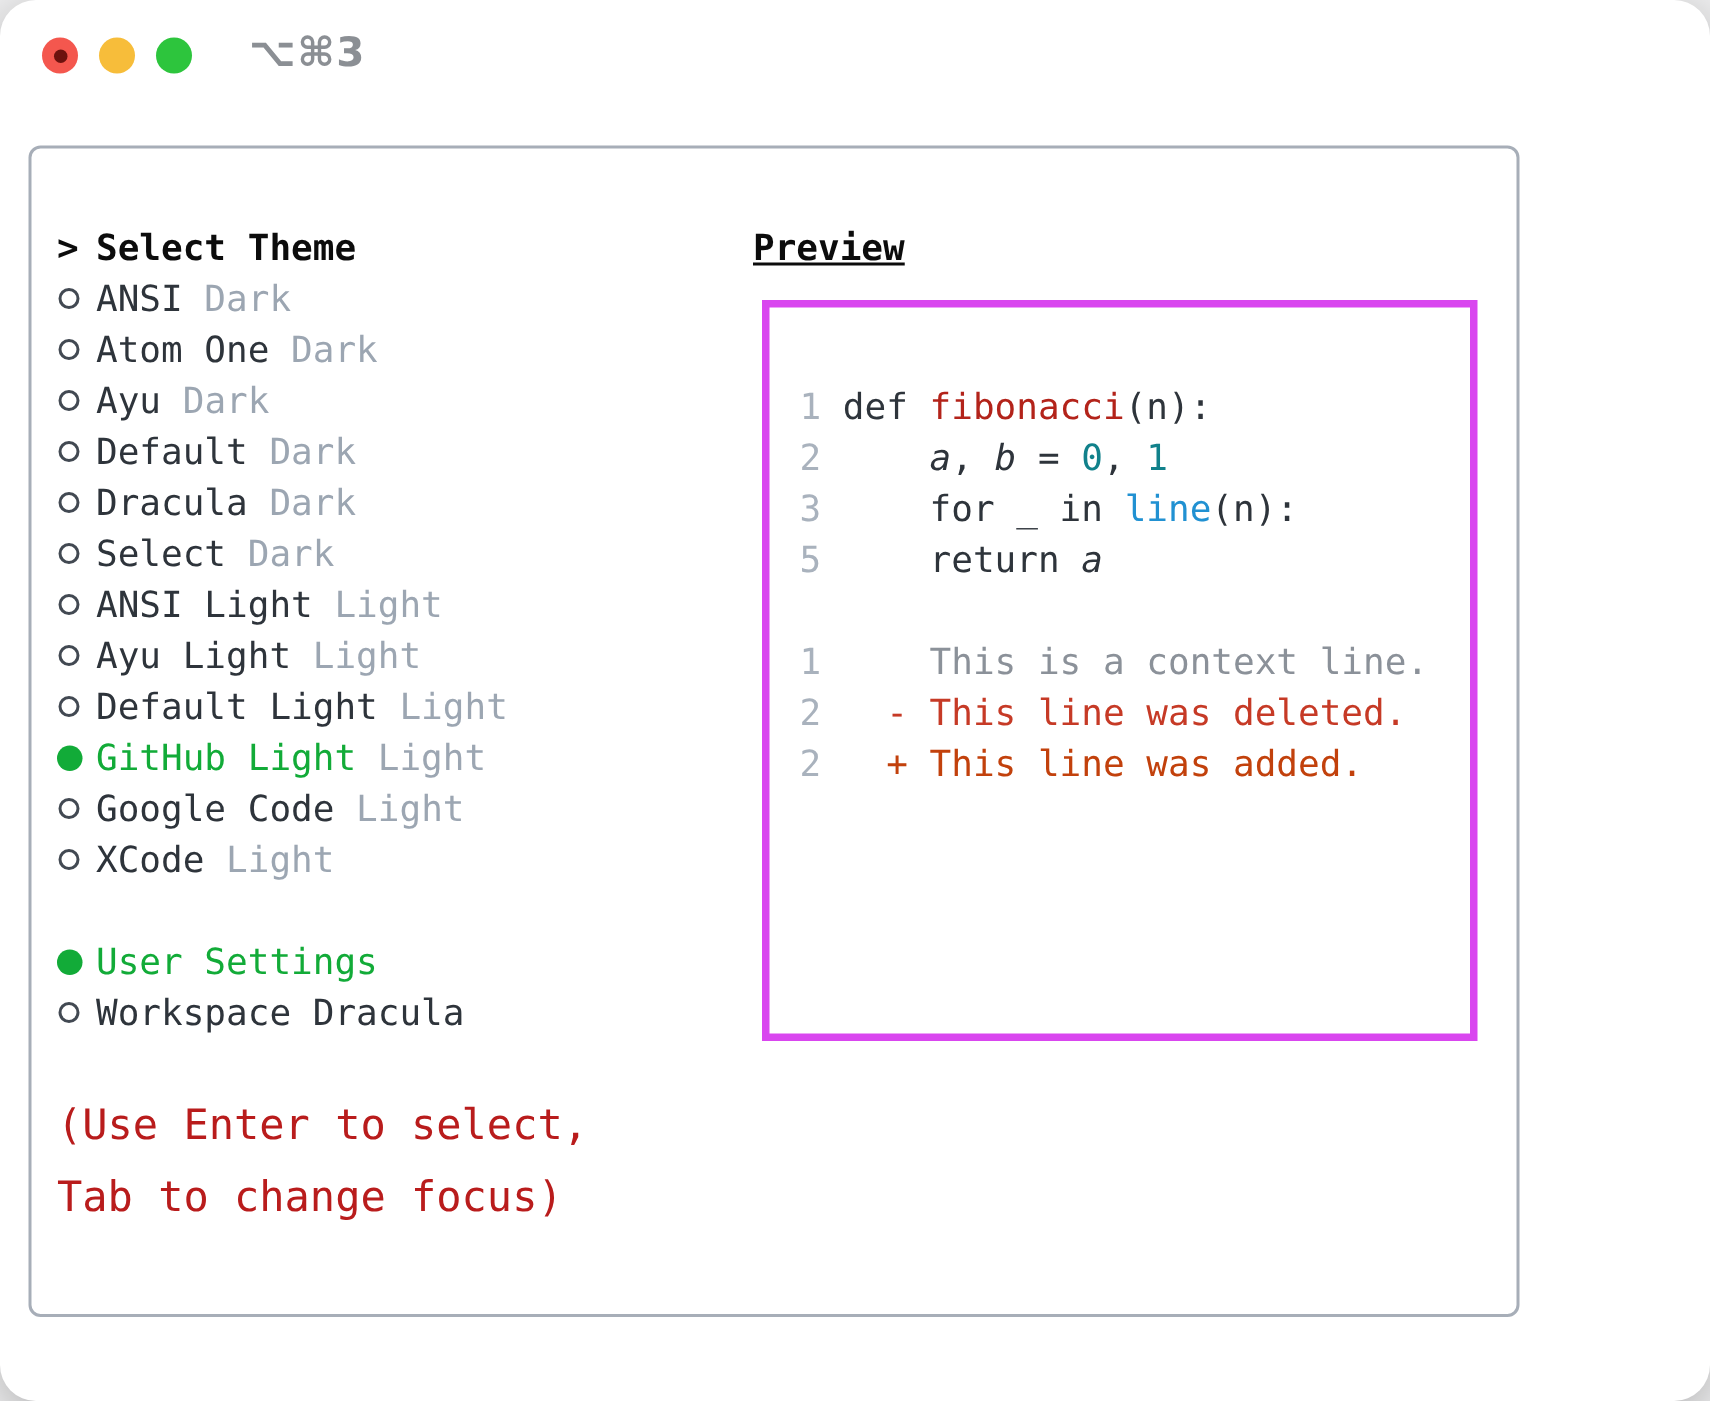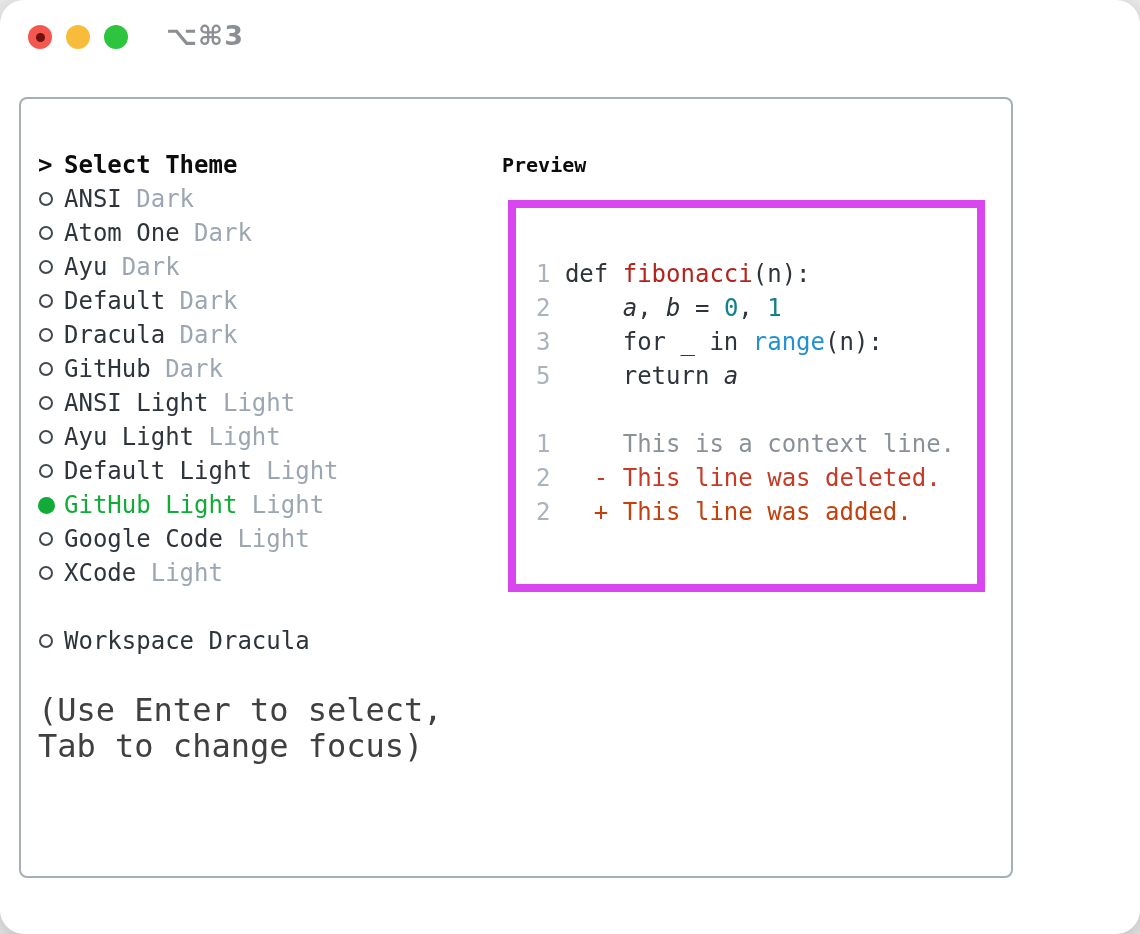--- a/index.html
+++ b/index.html
@@ -31,27 +31,27 @@
   .row.blank{height:34px;}
   .marker{width:26px;display:inline-flex;align-items:center;justify-content:flex-start;flex:0 0 26px;}
   .arrow{font-weight:bold;color:#0c0c0c;}
   .label.bold{font-weight:bold;color:#0c0c0c;}
   .dot{width:14px;height:14px;border-radius:50%;border:2px solid #424952;box-sizing:border-box;margin-left:1px;}
   .dot.sel{width:17px;height:17px;border:none;background:#12ab38;margin-left:0;}
   .theme-name{color:#2e343b;}
   .theme-name.sel{color:#12ab38;}
   .variant{color:#9ca6b2;}
   .opt-label.sel{color:#12ab38;}
-  .hint{width:420px;font-size:32px;line-height:36px;color:#404040;white-space:normal;}
+  .hint{width:420px;font-size:28px;line-height:48px;color:#b91c1c;white-space:normal;}
   
   .preview-heading{position:absolute;left:481px;top:49px;height:34px;display:flex;align-items:center;
-    font-size:20px;font-weight:bold;color:#0c0c0c;}
+    font-size:24px;font-weight:bold;color:#0c0c0c;text-decoration:underline;}
   .preview-box{
-    position:absolute;left:487px;top:101px;width:477px;height:392px;
-    border:8px solid #d946ef;box-sizing:border-box;background:#fff;
+    position:absolute;left:487px;top:101px;width:477px;height:494px;
+    border:5px solid #d946ef;box-sizing:border-box;background:#fff;
     padding:49px 0 0 20px;overflow:hidden;
   }
   .pline{margin:0;font-family:"DejaVu Sans Mono","Liberation Mono",monospace;
     font-size:24px;line-height:34px;white-space:pre;}
   .s-ln{color:#a9b2bd;}
   .s-code{color:#2e343b;}
   .s-fn{color:#b3231a;}
   .s-num{color:#11818b;}
   .s-builtin{color:#2191d2;}
   .s-var{color:#2e343b;font-style:italic;}
@@ -81,48 +81,49 @@
           <span class="marker arrow">&gt;</span>
           <span class="label bold">Select Theme</span>
         </div>
 
         <div id="theme-list">
             <div class="row"><span class="marker"><span class="dot"></span></span><span class="theme-name">ANSI</span><span class="variant"> Dark</span></div>
             <div class="row"><span class="marker"><span class="dot"></span></span><span class="theme-name">Atom One</span><span class="variant"> Dark</span></div>
             <div class="row"><span class="marker"><span class="dot"></span></span><span class="theme-name">Ayu</span><span class="variant"> Dark</span></div>
             <div class="row"><span class="marker"><span class="dot"></span></span><span class="theme-name">Default</span><span class="variant"> Dark</span></div>
             <div class="row"><span class="marker"><span class="dot"></span></span><span class="theme-name">Dracula</span><span class="variant"> Dark</span></div>
-            <div class="row"><span class="marker"><span class="dot"></span></span><span class="theme-name">GitHub</span><span class="variant"> Dark</span></div>
+            <div class="row"><span class="marker"><span class="dot"></span></span><span class="theme-name">Select</span><span class="variant"> Dark</span></div>
             <div class="row"><span class="marker"><span class="dot"></span></span><span class="theme-name">ANSI Light</span><span class="variant"> Light</span></div>
             <div class="row"><span class="marker"><span class="dot"></span></span><span class="theme-name">Ayu Light</span><span class="variant"> Light</span></div>
             <div class="row"><span class="marker"><span class="dot"></span></span><span class="theme-name">Default Light</span><span class="variant"> Light</span></div>
             <div class="row"><span class="marker"><span class="dot sel"></span></span><span class="theme-name sel">GitHub Light</span><span class="variant"> Light</span></div>
             <div class="row"><span class="marker"><span class="dot"></span></span><span class="theme-name">Google Code</span><span class="variant"> Light</span></div>
             <div class="row"><span class="marker"><span class="dot"></span></span><span class="theme-name">XCode</span><span class="variant"> Light</span></div>
           </div>
 
         <div class="row blank"></div>
 
 
         <div id="apply-list">
+            <div class="row"><span class="marker"><span class="dot sel"></span></span><span class="opt-label sel">User Settings</span></div>
             <div class="row"><span class="marker"><span class="dot"></span></span><span class="opt-label">Workspace Dracula</span></div>
           </div>
 
         <div class="row blank"></div>
 
         <div class="hint">(Use Enter to select, Tab to change focus)</div>
       </div>
 
       <div class="preview-heading">Preview</div>
 
       <div class="preview-box">
         <div id="preview-lines">
             <pre class="pline"><span class="s-ln">1 </span><span class="s-code">def </span><span class="s-fn">fibonacci</span><span class="s-code">(n):</span></pre>
             <pre class="pline"><span class="s-ln">2 </span><span class="s-code">    </span><span class="s-var">a</span><span class="s-code">, </span><span class="s-var">b</span><span class="s-code"> = </span><span class="s-num">0</span><span class="s-code">, </span><span class="s-num">1</span></pre>
-            <pre class="pline"><span class="s-ln">3 </span><span class="s-code">    for _ in </span><span class="s-builtin">range</span><span class="s-code">(n):</span></pre>
+            <pre class="pline"><span class="s-ln">3 </span><span class="s-code">    for _ in </span><span class="s-builtin">line</span><span class="s-code">(n):</span></pre>
             <pre class="pline"><span class="s-ln">5 </span><span class="s-code">    return </span><span class="s-var">a</span></pre>
             <pre class="pline"> </pre>
             <pre class="pline"><span class="s-ln">1 </span><span class="s-ctx">    This is a context line.</span></pre>
             <pre class="pline"><span class="s-ln">2 </span><span class="s-del">  - This line was deleted.</span></pre>
             <pre class="pline"><span class="s-ln">2 </span><span class="s-add">  + This line was added.</span></pre>
           </div>
       </div>
 
     </div>
   </div>

